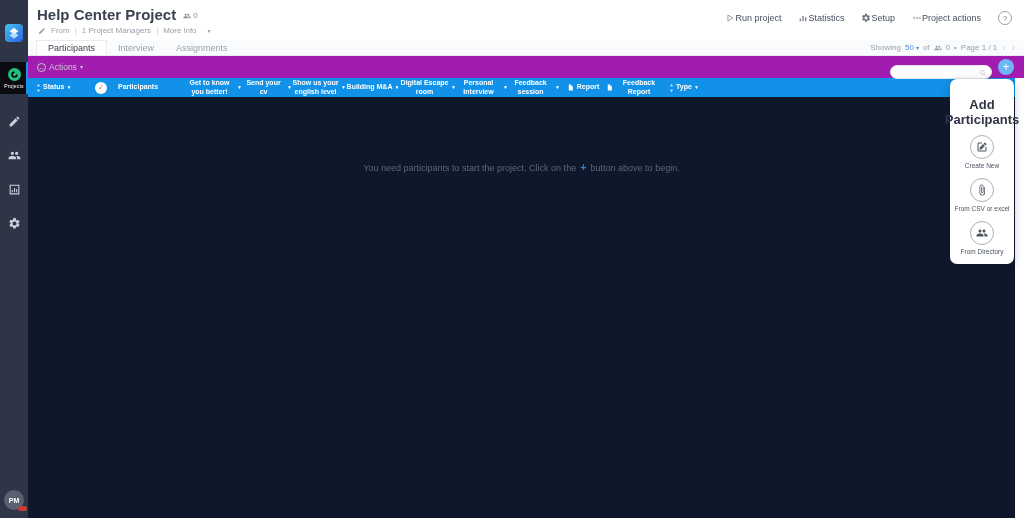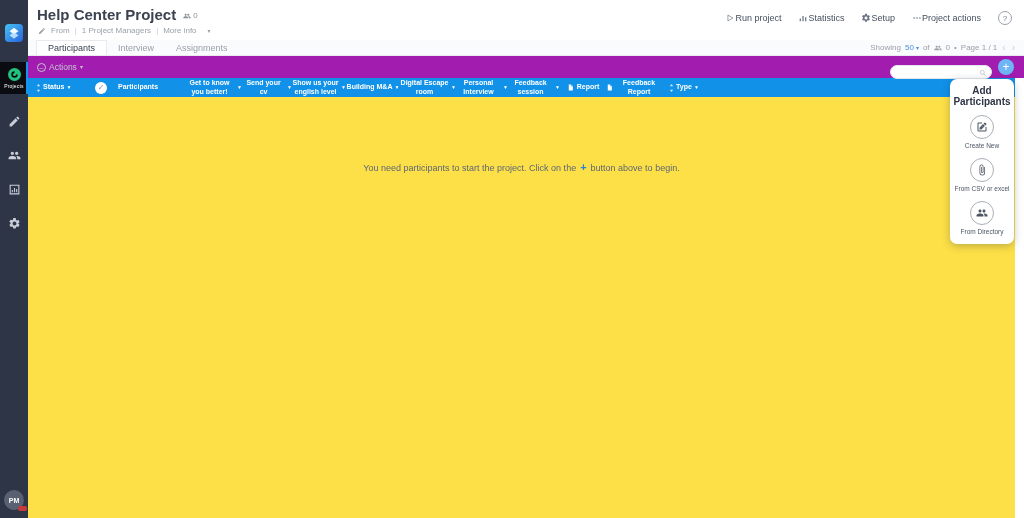--- a/index.html
+++ b/index.html
@@ -123,34 +123,34 @@
   .doc-glyph { margin-right:3px; display:flex; }
   .doc-glyph svg { width:7px; height:9px; fill:#fff; }
   .c-status { width:56px; justify-content:flex-start; padding-left:8px; }
   .c-check  { width:34px; }
   .c-part   { width:66px; justify-content:flex-start; }
   .c-a1 { width:58px; } .c-a2 { width:50px; } .c-a3 { width:54px; }
   .c-a4 { width:54px; } .c-a5 { width:56px; } .c-a6 { width:52px; }
   .c-a7 { width:52px; } .c-rep { width:46px; } .c-frep { width:56px; }
   .c-type { width:44px; }
   
-  .content { height:421px; background:#fde047; margin-right:9px; position:relative; }
+  .content { height:421px; background:#0f172a; margin-right:9px; position:relative; }
   .empty-msg {
     position:absolute; top:65px; left:0; right:0;
     display:flex; align-items:center; justify-content:center; gap:4px;
     font-size:9px; color:#5d6675;
   }
   .empty-plus { color:#2d7fd9; font-weight:bold; font-size:11px; line-height:1; }
   
   .popup {
     position:absolute; left:950px; top:79px; width:64px; z-index:20;
     background:#fff; border-radius:7px; box-shadow:0 2px 9px rgba(25,35,55,.28);
     padding:6px 3px 9px; display:flex; flex-direction:column; align-items:center;
   }
-  .popup-title { font-size:10px; font-weight:bold; color:#2f3545; text-align:center; }
+  .popup-title { font-size:13px; font-weight:bold; color:#2f3545; text-align:center;margin-top:12px; }
   .popup-option { margin-top:8px; display:flex; flex-direction:column; align-items:center; gap:3px; cursor:pointer; }
   .opt-circle {
     width:24px; height:24px; border:1px solid #a9afb8; border-radius:50%;
     display:flex; align-items:center; justify-content:center;
   }
   .opt-circle svg { width:12px; height:12px; fill:#4b5563; }
   .opt-label { font-size:6.5px; color:#4b5563; text-align:center; line-height:1.2; }
 </style>
 </head>
 <body>

